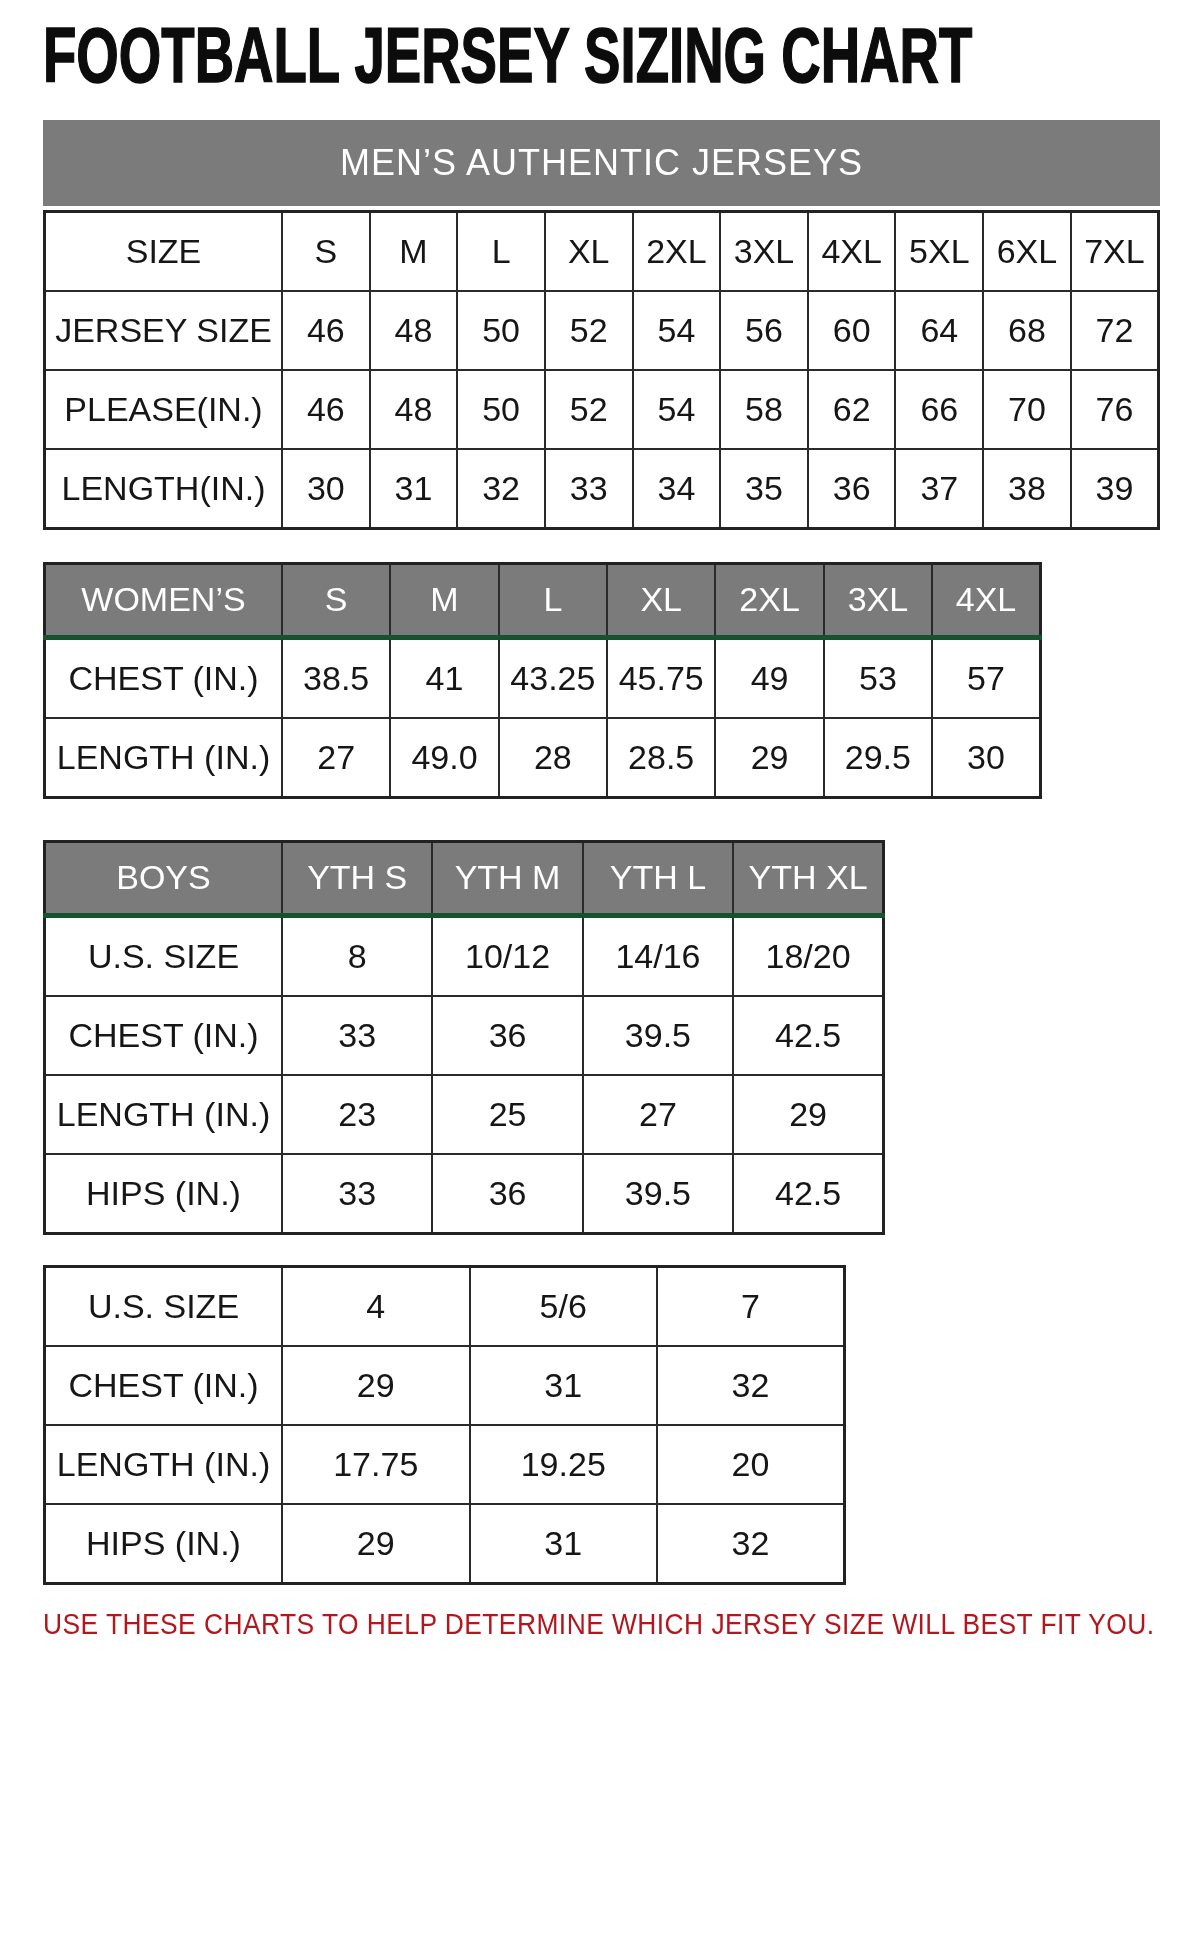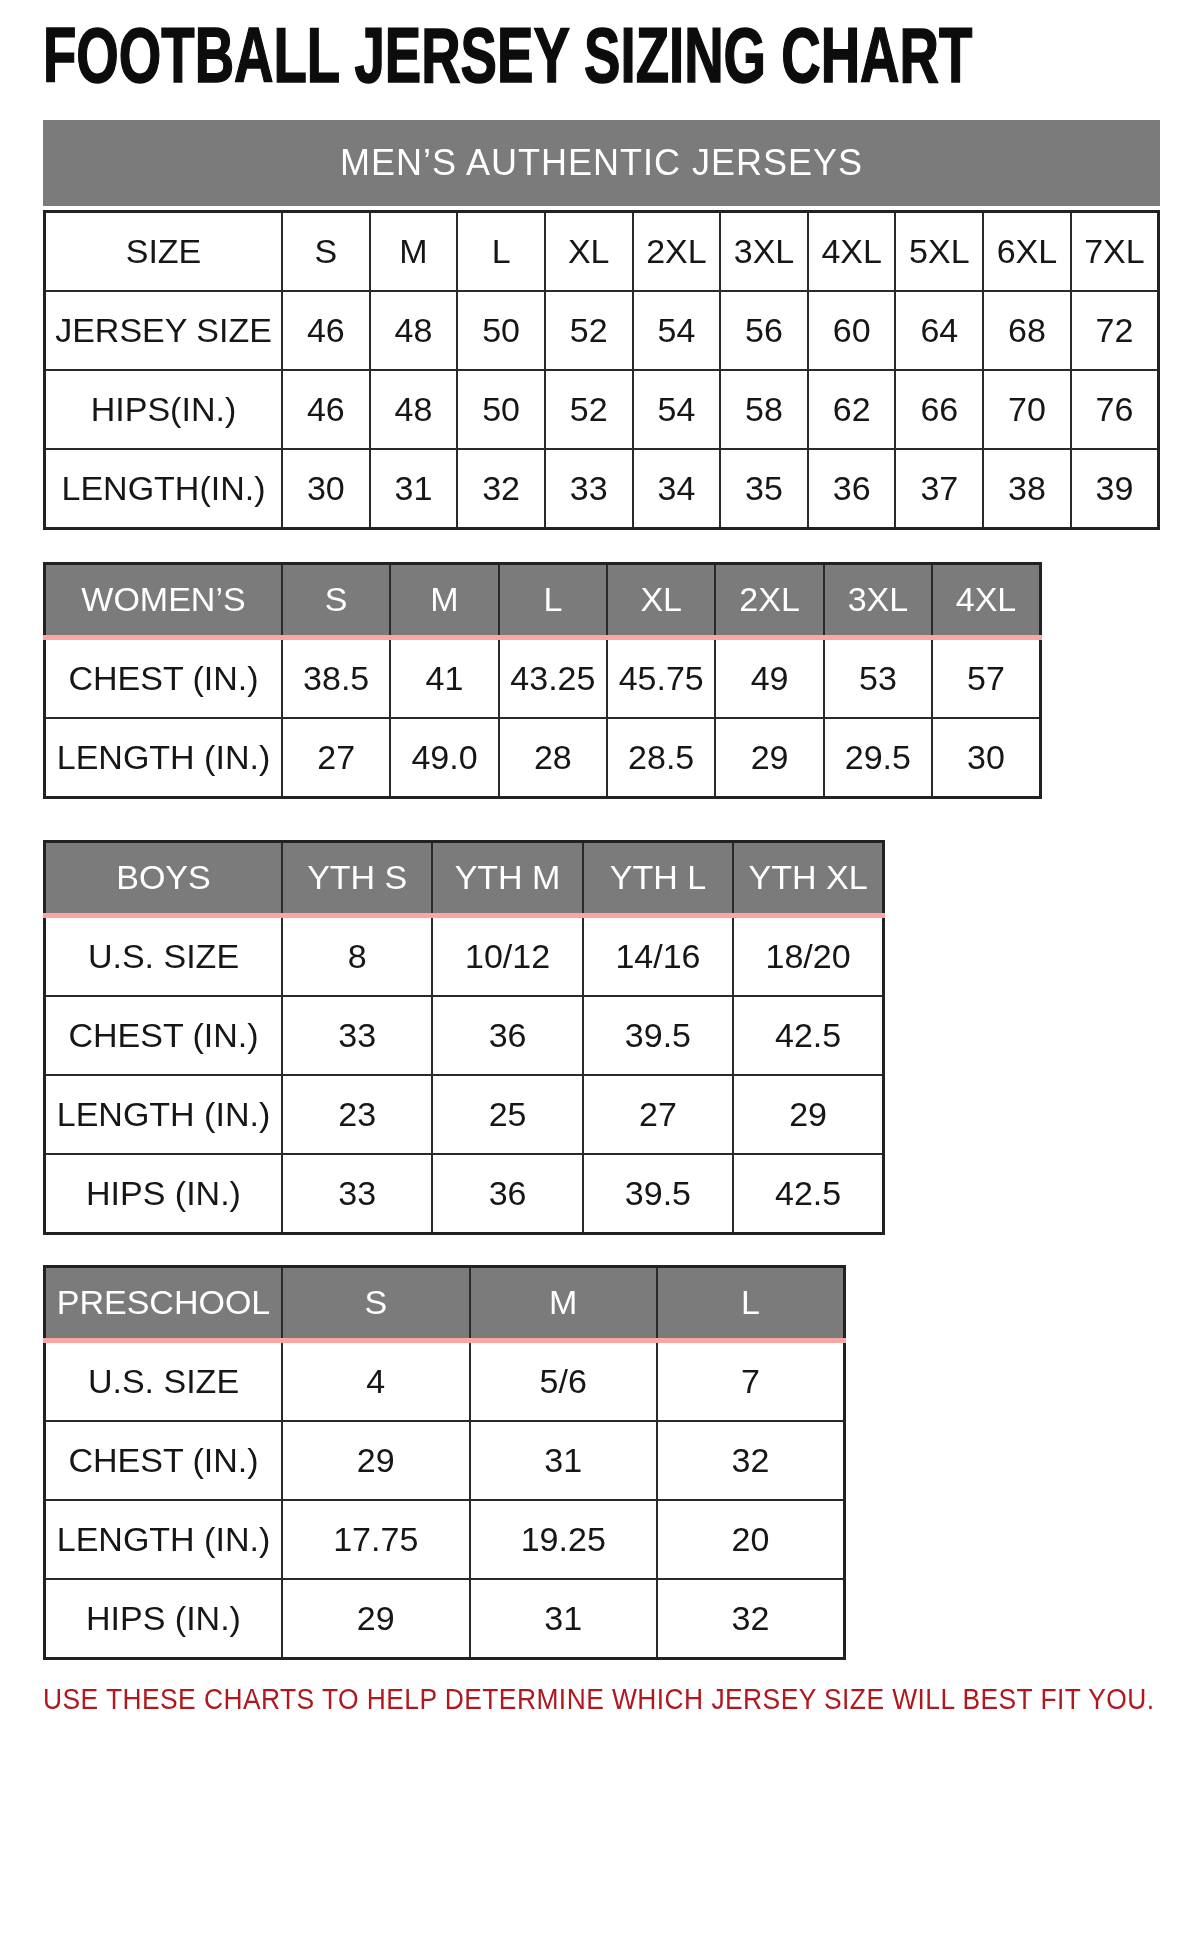--- a/index.html
+++ b/index.html
@@ -72,21 +72,21 @@
     white-space: pre-line;
     overflow: hidden;
   }
   table.sz td { height: 77px; }
   .t-mens td  { height: 78px; }
   table.sz .label { width: 229px; }
   tr.head-row th {
     background: #7b7b7b;
     color: #ffffff;
     height: 70px;
-    border-bottom: 5px solid #fca5a5;
+    border-bottom: 5px solid #14532d;
     font-weight: 400;
   }
 
   .footer {
     margin: 22px 0 0 0;
     color: #b2171e;
     font-size: 30px;
     font-weight: 400;
     white-space: nowrap;
     display: inline-block;
@@ -127,21 +127,21 @@
             <td>50</td>
             <td>52</td>
             <td>54</td>
             <td>56</td>
             <td>60</td>
             <td>64</td>
             <td>68</td>
             <td>72</td>
           </tr>
           <tr>
-            <td class="label">HIPS(IN.)</td>
+            <td class="label">PLEASE(IN.)</td>
             <td>46</td>
             <td>48</td>
             <td>50</td>
             <td>52</td>
             <td>54</td>
             <td>58</td>
             <td>62</td>
             <td>66</td>
             <td>70</td>
             <td>76</td>
@@ -238,26 +238,20 @@
             <td>39.5</td>
             <td>42.5</td>
           </tr>
         </tbody>
       </table>
   </section>
 
   <section>
     <table class="sz t-preschool">
         <tbody>
-          <tr class="head-row">
-            <th class="label">PRESCHOOL</th>
-            <th>S</th>
-            <th>M</th>
-            <th>L</th>
-          </tr>
           <tr>
             <td class="label">U.S. SIZE</td>
             <td>4</td>
             <td>5/6</td>
             <td>7</td>
           </tr>
           <tr>
             <td class="label">CHEST (IN.)</td>
             <td>29</td>
             <td>31</td>

